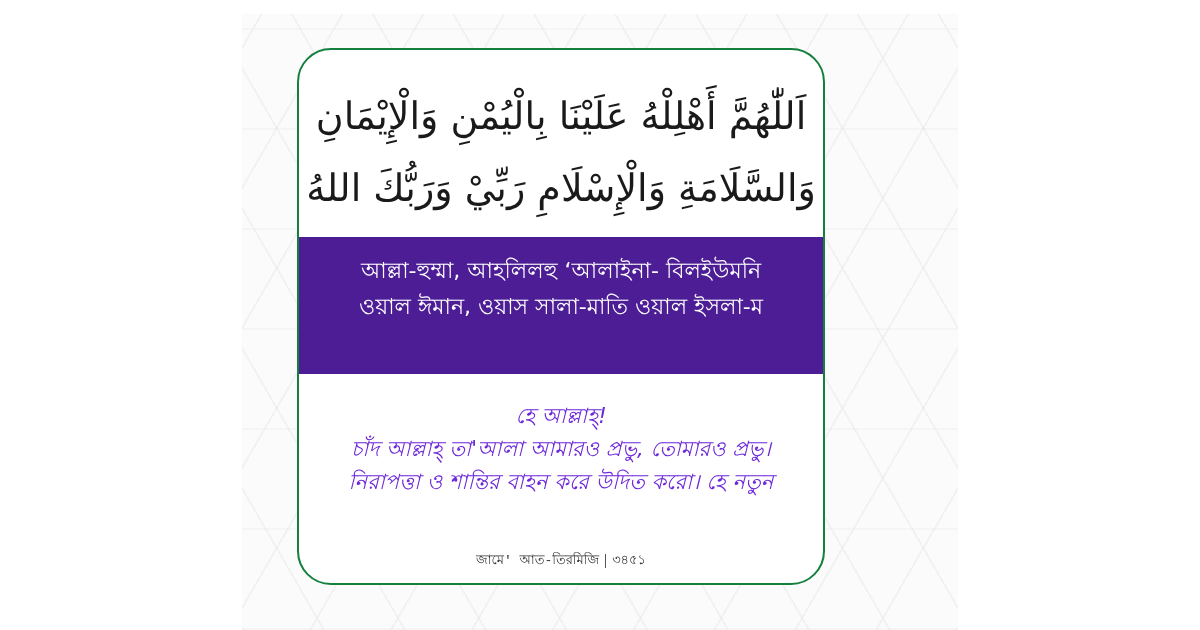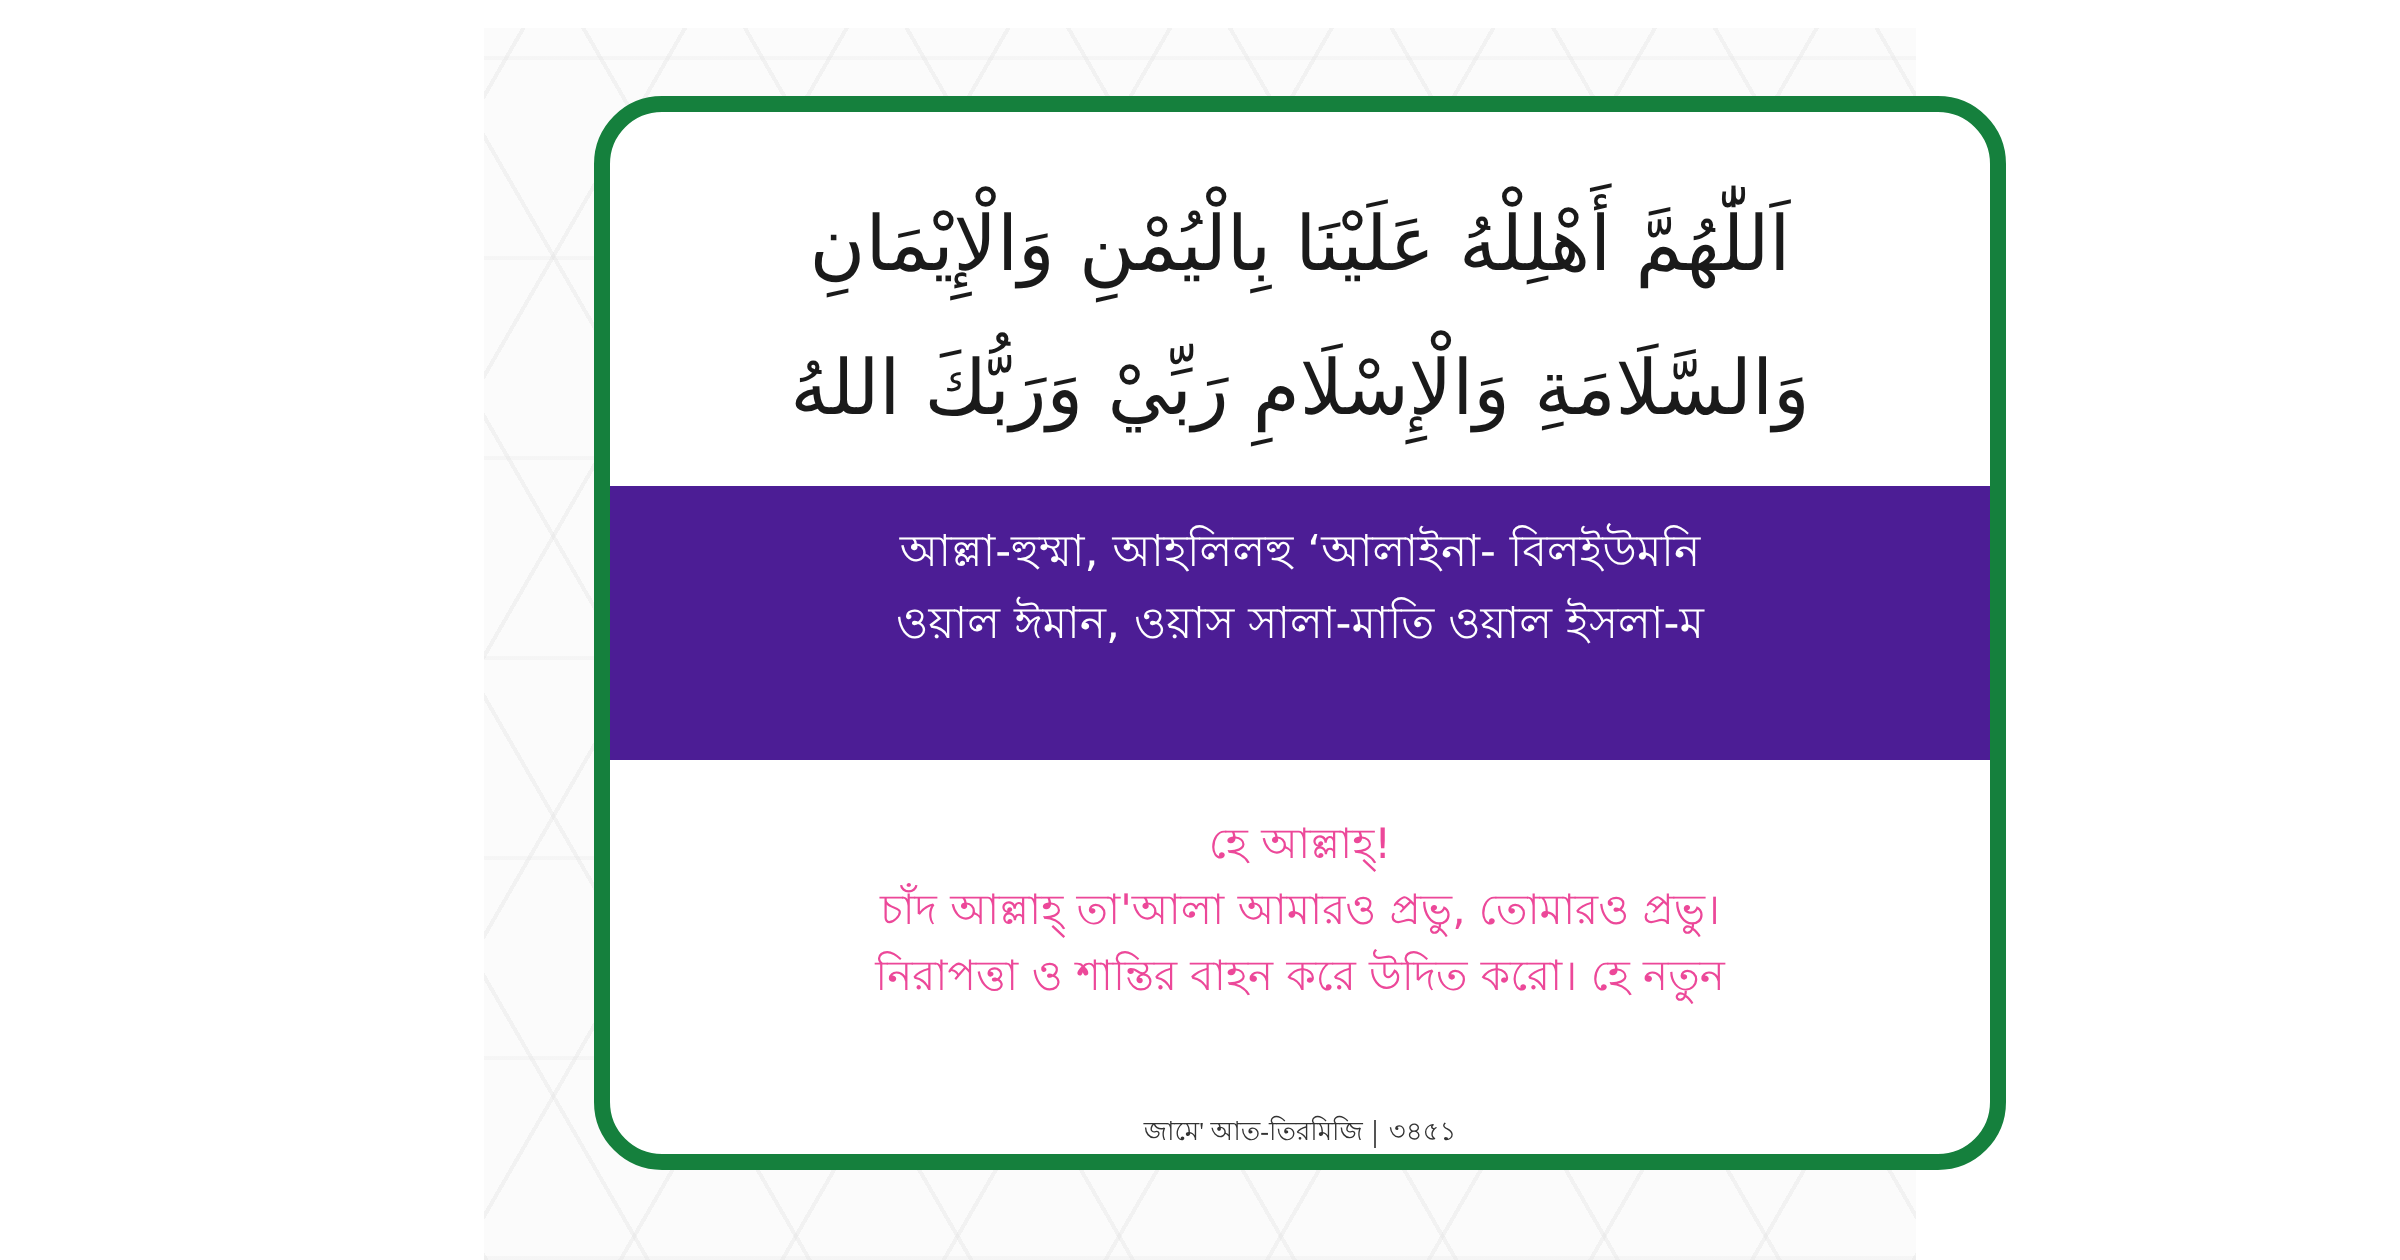--- a/index.html
+++ b/index.html
@@ -23,23 +23,23 @@
       background-color: #fbfbfb;
       background-image:
         repeating-linear-gradient(60deg, rgba(225,225,225,0.35) 0 2px, transparent 2px 70px),
         repeating-linear-gradient(-60deg, rgba(225,225,225,0.35) 0 2px, transparent 2px 70px),
         repeating-linear-gradient(0deg, rgba(232,232,232,0.3) 0 2px, transparent 2px 100px);
     }
     .card {
       position: absolute;
       left: 297px;
       top: 48px;
-      width: 706px;
+      width: 528px;
       height: 537px;
-      border: 8px solid #15803d;
+      border: 2px solid #15803d;
       border-radius: 34px;
       background: #ffffff;
       overflow: hidden;
       box-sizing: border-box;
     }
     .arabic {
       position: absolute;
       left: 0;
       right: 0;
       top: 30px;
@@ -73,36 +73,37 @@
       font-size: 22px;
       line-height: 36px;
       white-space: nowrap;
     }
     .meaning {
       position: absolute;
       left: 0;
       right: 0;
       top: 350px;
       text-align: center;
-      color: #ec4899;
+      color: #6d28d9;
+      font-style: italic;
     }
     .meaning-line {
       display: block;
       font-family: "DejaVu Sans", sans-serif;
       font-size: 21px;
       line-height: 33px;
       white-space: nowrap;
     }
     .citation {
       position: absolute;
       left: 0;
       right: 0;
       top: 500px;
       text-align: center;
-      font-family: Liberation Serif, serif;
+      font-family: Liberation Mono, monospace;
       font-size: 13px;
       color: #333333;
     }
     .citation .sep {
       display: inline-block;
       width: 1px;
       height: 14px;
       background: #555;
       vertical-align: middle;
       margin: 0 6px;

